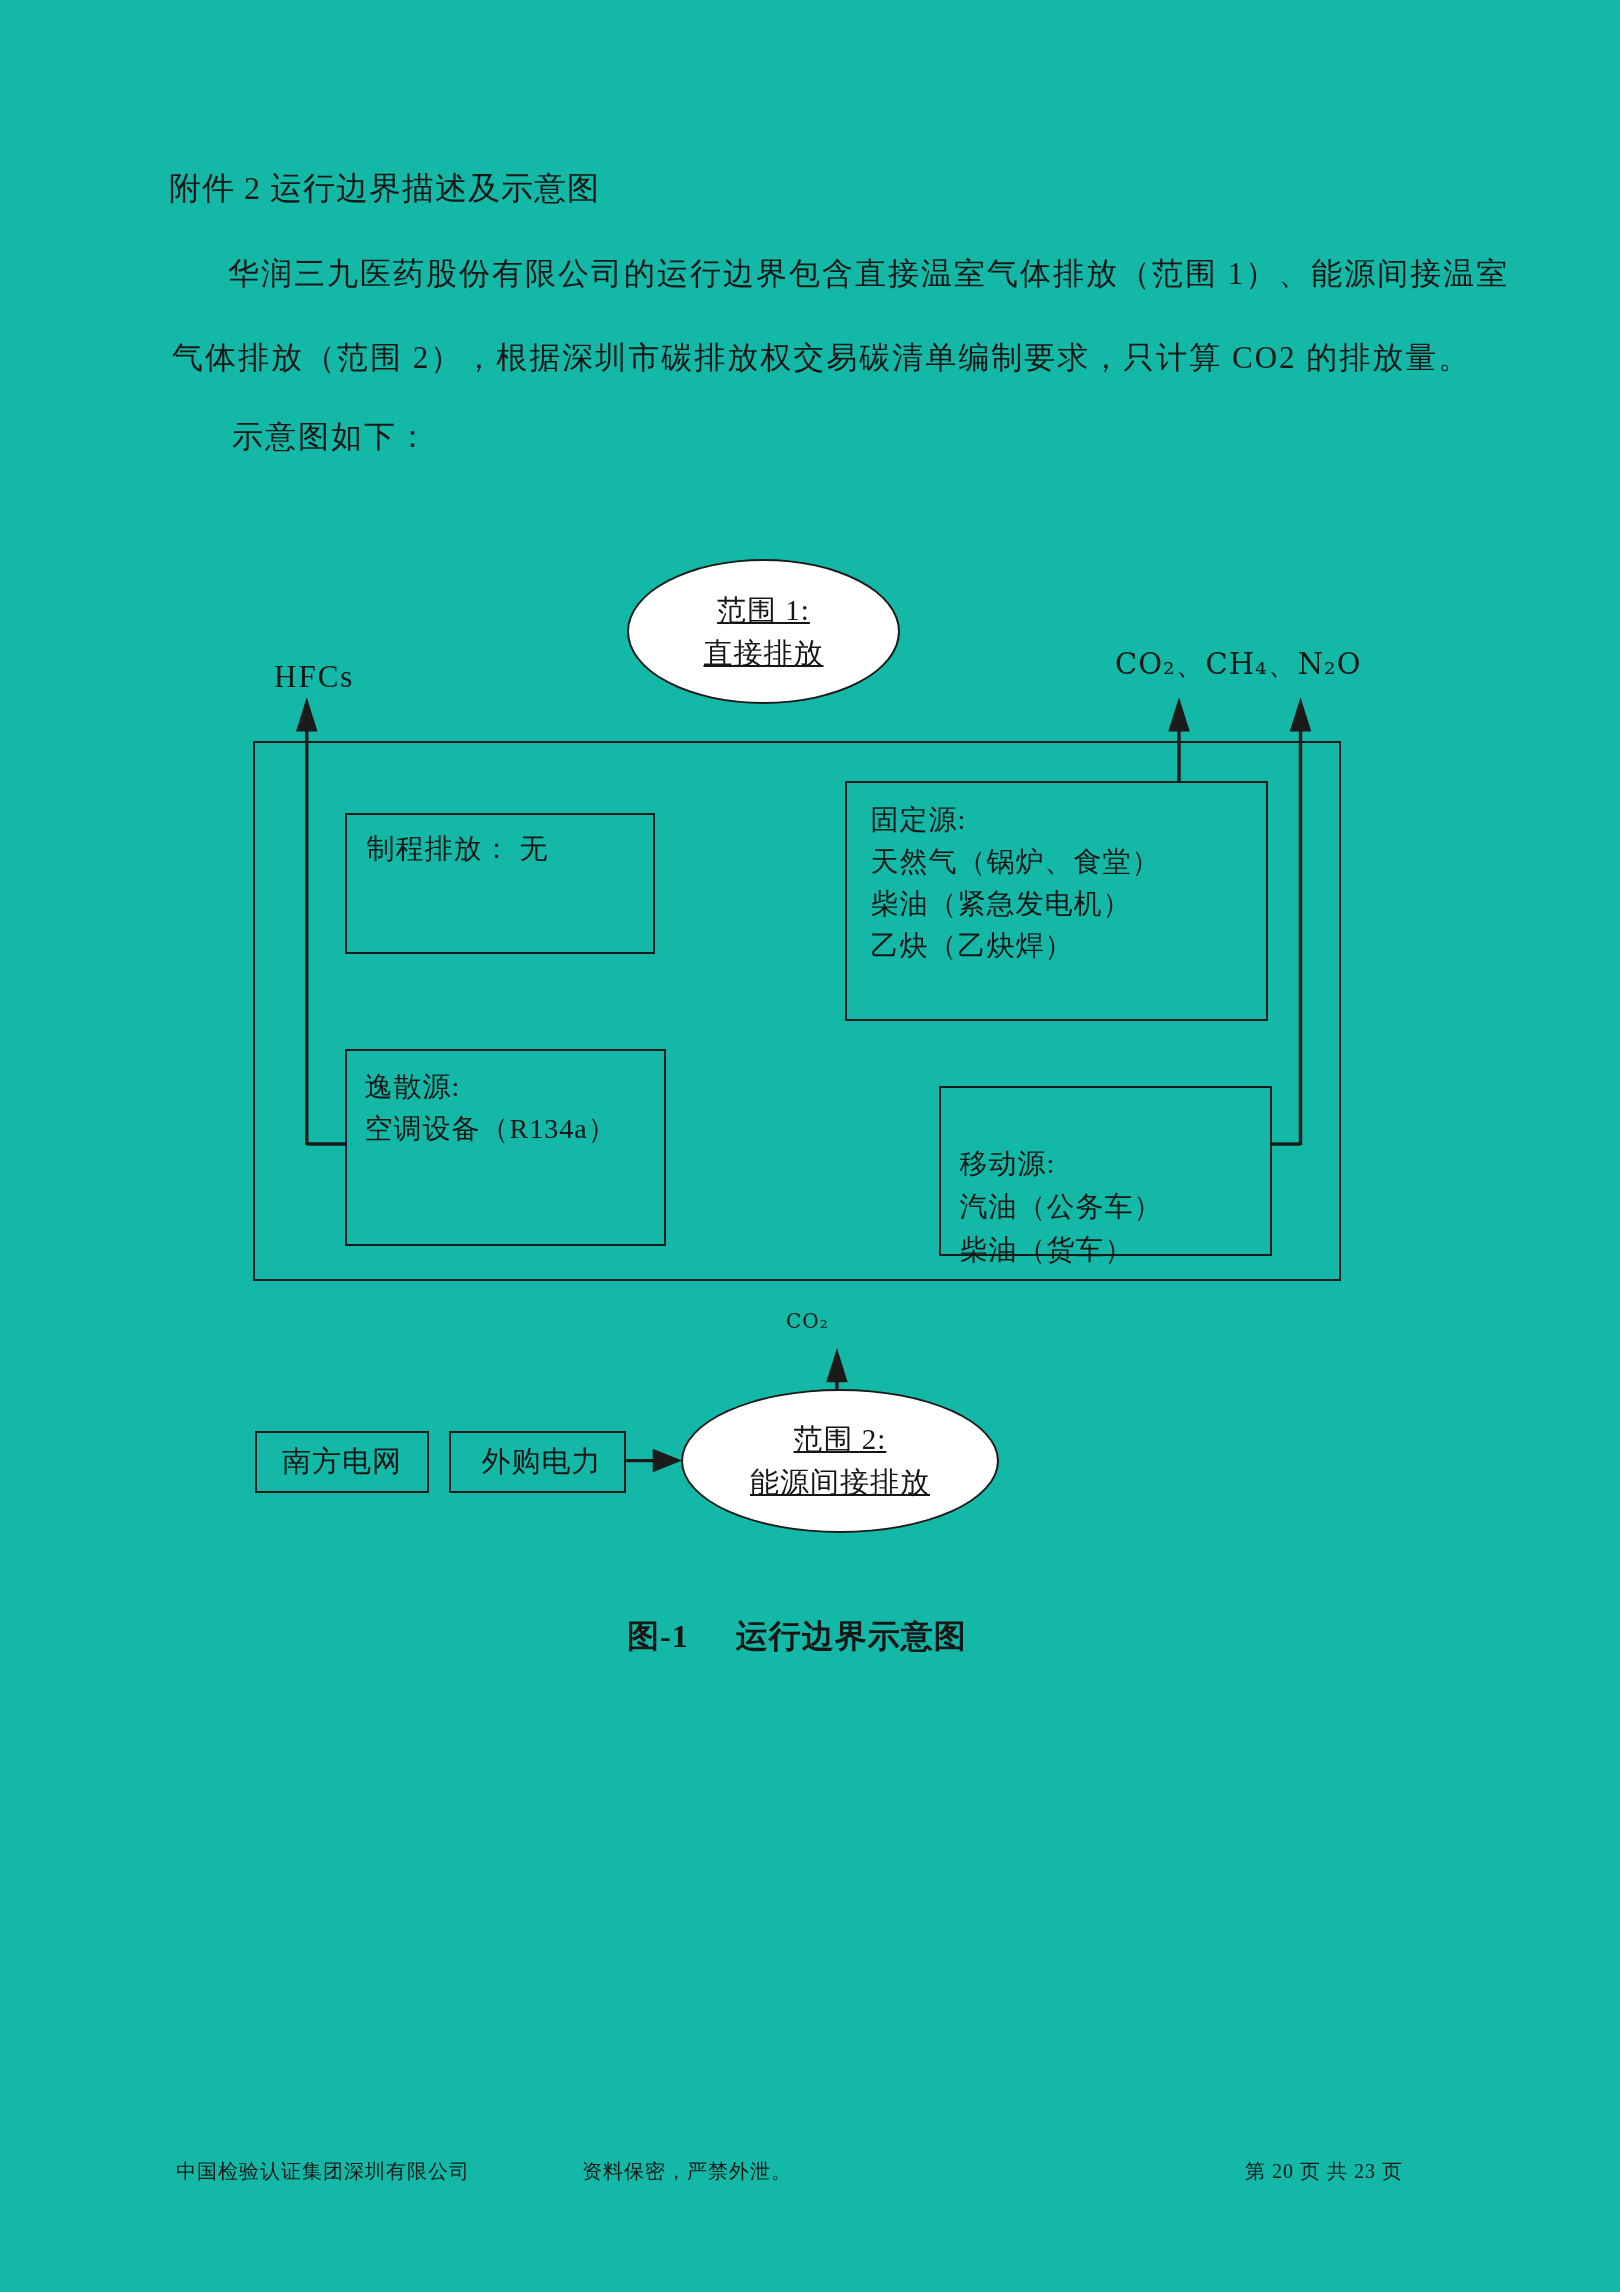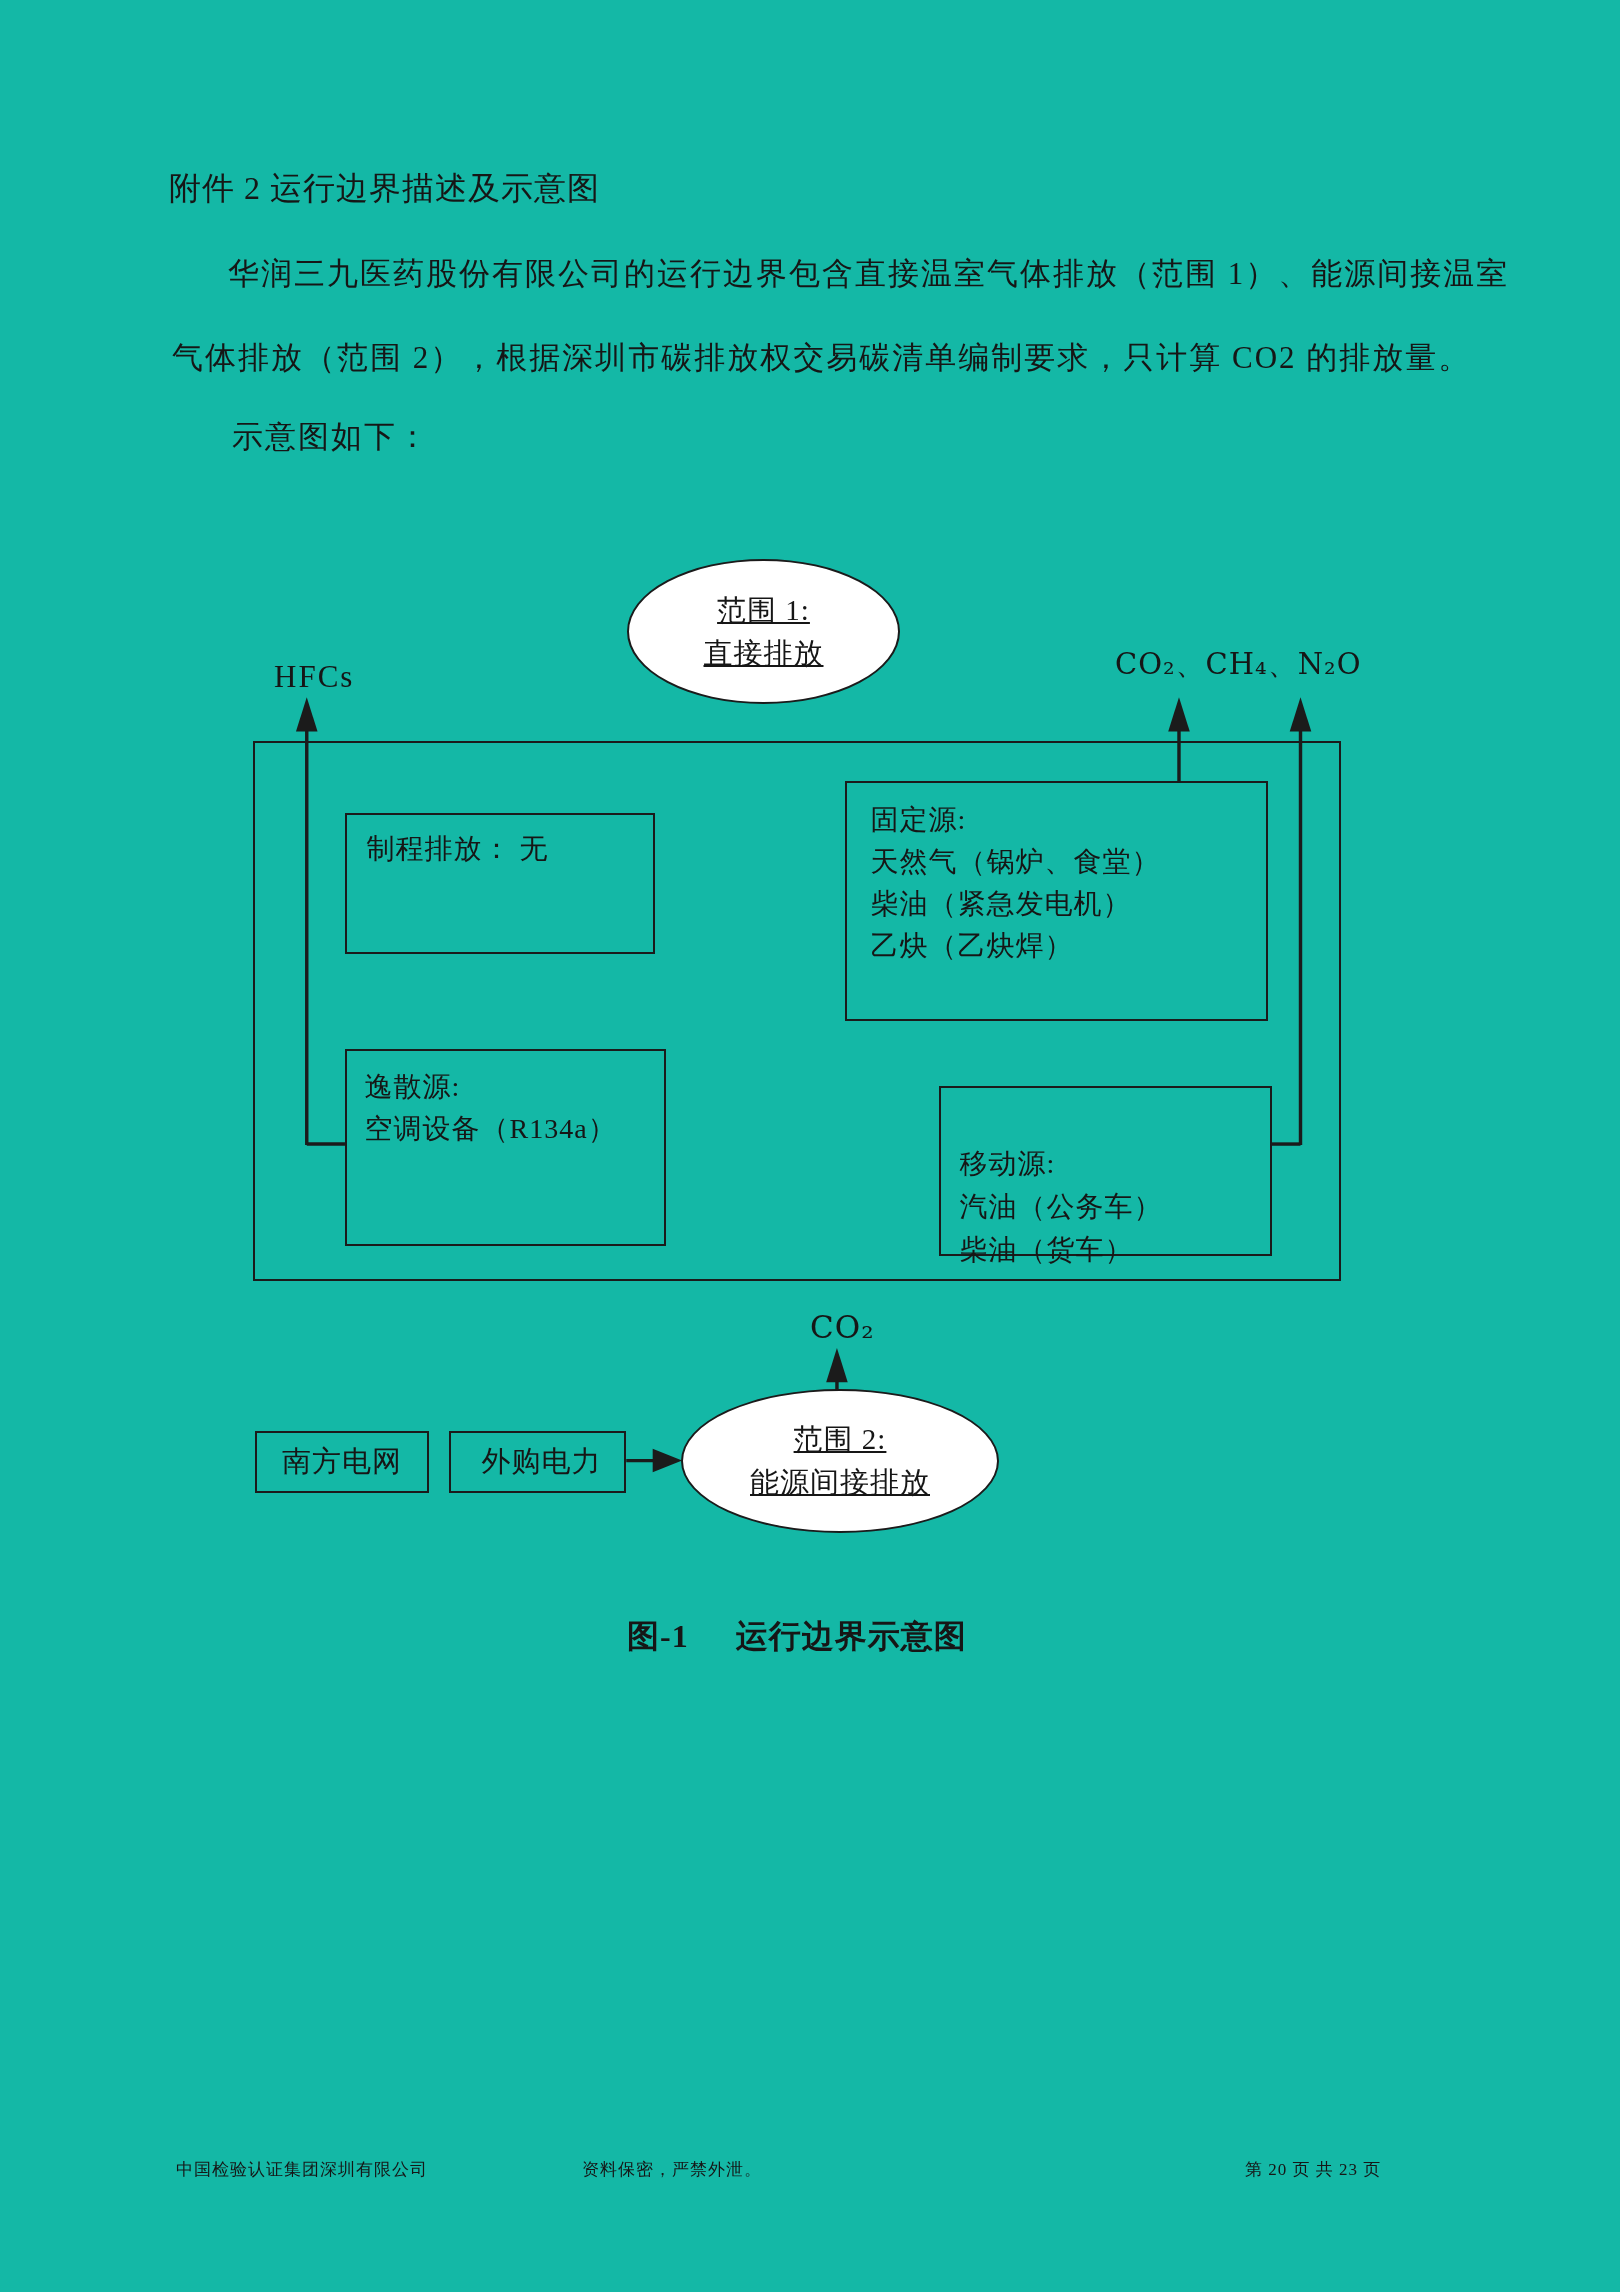--- a/index.html
+++ b/index.html
@@ -25,21 +25,21 @@
   }
   .ellipse .line{font-size:29px;line-height:43px;letter-spacing:1px;white-space:nowrap;}
   .gas-label{font-size:29px;font-family:"DejaVu Serif","DejaVu Sans",serif;letter-spacing:1px;}
   .small-box{
     position:absolute;border:2.9px solid #1b1b1b;box-sizing:border-box;
     display:flex;align-items:center;justify-content:center;
     font-size:29px;letter-spacing:1px;
   }
   .caption{font-size:32px;font-weight:bold;letter-spacing:1px;}
   .caption .cap-label{margin-right:47px;}
-  .footer-text{font-size:17px;letter-spacing:1px;}
+  .footer-text{font-size:20px;letter-spacing:1px;}
   svg.connectors{position:absolute;left:0;top:0;pointer-events:none;}
   .k-line{stroke:#1b1b1b;stroke-width:3.5;}
   .k-head{fill:#1b1b1b;stroke:none;}
 </style>
 </head>
 <body>
 
 <div class="page">
 
   <div class="abs title" style="left:169px;top:167px;">附件 2 运行边界描述及示意图</div>
@@ -78,21 +78,21 @@
   </div>
 
   <div class="box" style="left:939px;top:1086px;width:333px;height:170px;">
     <div class="box-inner" style="padding:13.7px 0 0 18.6px;line-height:43px;margin-top:40px;">
       <div>移动源:</div>
       <div>汽油（公务车）</div>
       <div>柴油（货车）</div>
     </div>
   </div>
 
-  <div class="abs gas-label" style="left:810px;top:1309px;font-size:31px;">CO₂</div>
+  <div class="abs gas-label" style="left:786px;top:1309px;font-size:20px;">CO₂</div>
 
   <div class="ellipse" style="left:681px;top:1389px;width:318px;height:144px;">
     <div class="line">范围 2:</div>
     <div class="line">能源间接排放</div>
   </div>
 
   <div class="small-box" style="left:255px;top:1431px;width:174px;height:62px;">
     <span>南方电网</span>
   </div>
   <div class="small-box" style="left:449px;top:1431px;width:177px;height:62px;padding-left:8px;">

